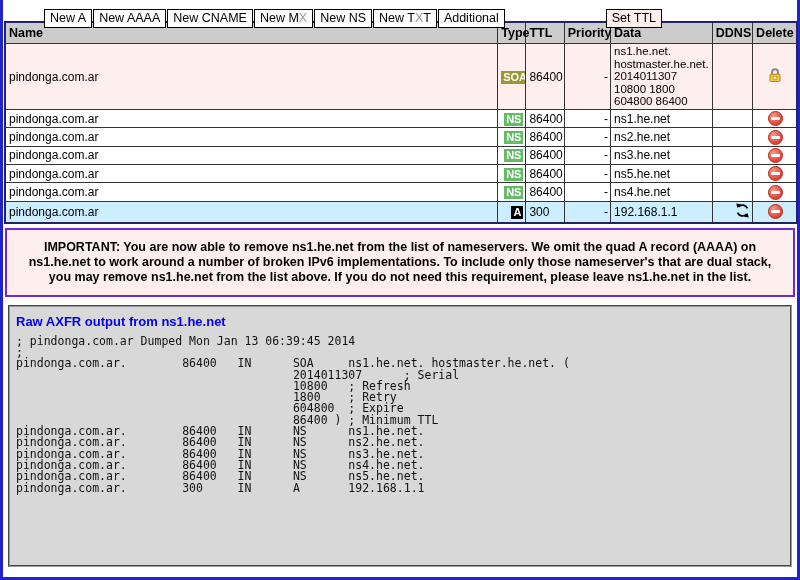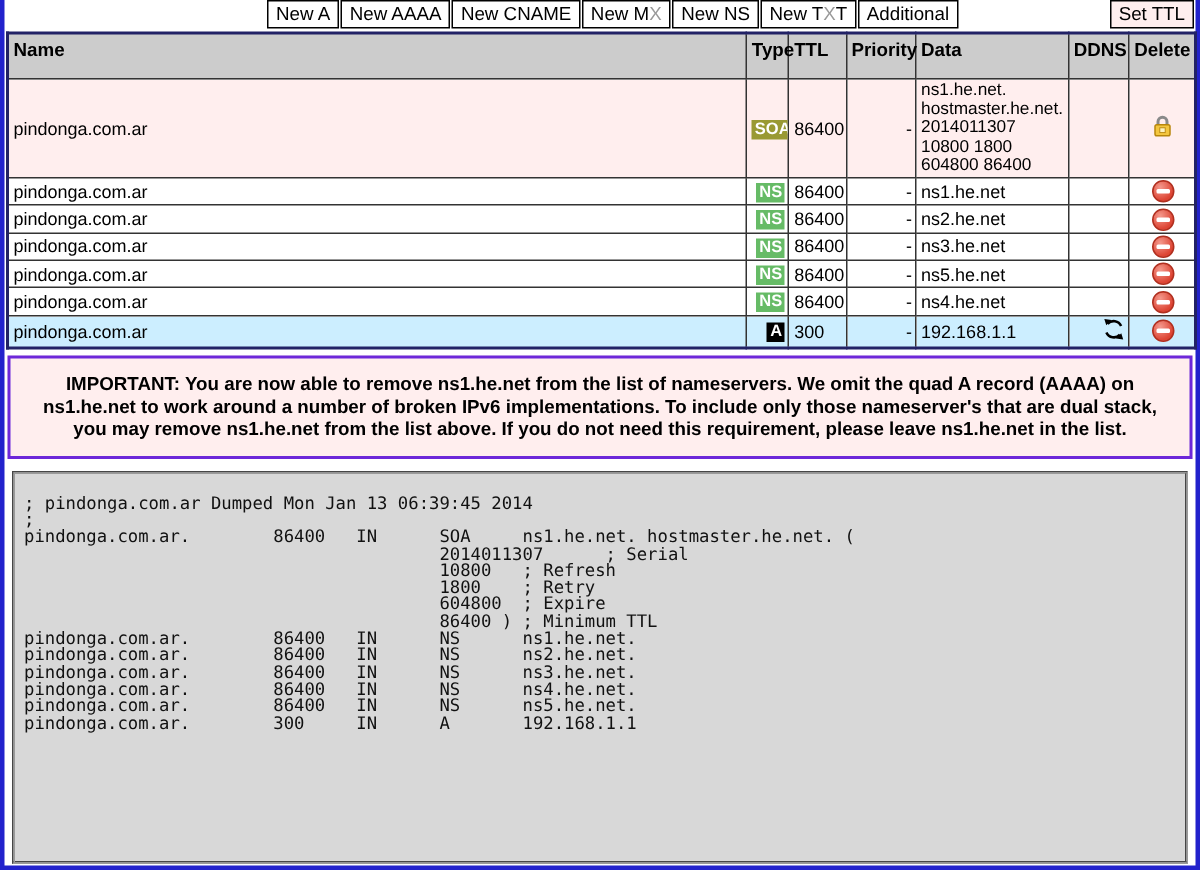--- a/index.html
+++ b/index.html
@@ -6,37 +6,37 @@
   html,body { background:#fff; }
   body { font-family: "Liberation Sans", sans-serif; width: 800px; height: 580px; overflow: hidden; }
 
   .outer {
     position: relative; width: 800px; height: 580px;
     border-left: 3px solid #2222cc; border-right: 3px solid #2222cc; border-bottom: 3px solid #2222cc;
     background: #fff;
   }
 
   
-  .tabrow { padding: 0 0 0 41px; height: 21px; white-space: nowrap; text-align: right; }
+  .tabrow { padding: 8px 0 0 41px; height: 21px; white-space: nowrap; }
   .tabbtn {
     display: inline-block; border: 1px solid #000; background: #fff;
     font-size: 12.5px; padding: 1px 5px 2px 5px; margin-right: 1px; color: #000; cursor: default;
   }
   .tabbtn .gray { color: #999; }
   .setttl { margin-left: 100px; background: #ffeeee; }
 
   
   table.records {
     border-collapse: collapse; table-layout: fixed;
     width: 794px; margin-left: 1px; border: 2px solid #222266;
     font-size: 12px; color: #000;
   }
   table.records th {
     background: #cccccc; border: 1px solid #333; text-align: left;
-    font-size: 12.5px; padding: 3px 2px 12px 3px;
+    font-size: 12.5px; padding: 3px 2px 3px 3px;
   }
   table.records td { border: 1px solid #333; padding: 1px 2px 1px 3px; overflow: hidden; }
   tr.row-soa { background: #ffeeee; height: 66px; }
   tr.row-ns  { background: #ffffff; height: 18px; }
   tr.row-a   { background: #cceeff; height: 18px; }
   td.c { text-align: right; }
   td.data-multiline { white-space: pre-line; line-height: 12.5px; font-size: 11.5px; padding-top: 2px; }
   .badge {
     display: inline-block; color: #fff; font-weight: bold; font-size: 11px;
     padding: 1px 2px; line-height: 11px;
@@ -212,20 +212,21 @@
       </td>
       <td class="del-blue"><span class="delete-dot"></span></td>
     </tr>
   </tbody>
     </table>
 
   <div class="notice">IMPORTANT: You are now able to remove ns1.he.net from the list of nameservers. We omit the quad A record (AAAA) on ns1.he.net to work around a number of broken IPv6 implementations. To include only those nameserver's that are dual stack, you may remove ns1.he.net from the list above. If you do not need this requirement, please leave ns1.he.net in the list.</div>
 
 
   <div class="panel">
+    <div class="panel-heading">Raw AXFR output from ns1.he.net</div>
     <pre>; pindonga.com.ar Dumped Mon Jan 13 06:39:45 2014
 ;
 pindonga.com.ar.        86400   IN      SOA     ns1.he.net. hostmaster.he.net. (
                                         2014011307      ; Serial
                                         10800   ; Refresh
                                         1800    ; Retry
                                         604800  ; Expire
                                         86400 ) ; Minimum TTL
 pindonga.com.ar.        86400   IN      NS      ns1.he.net.
 pindonga.com.ar.        86400   IN      NS      ns2.he.net.

